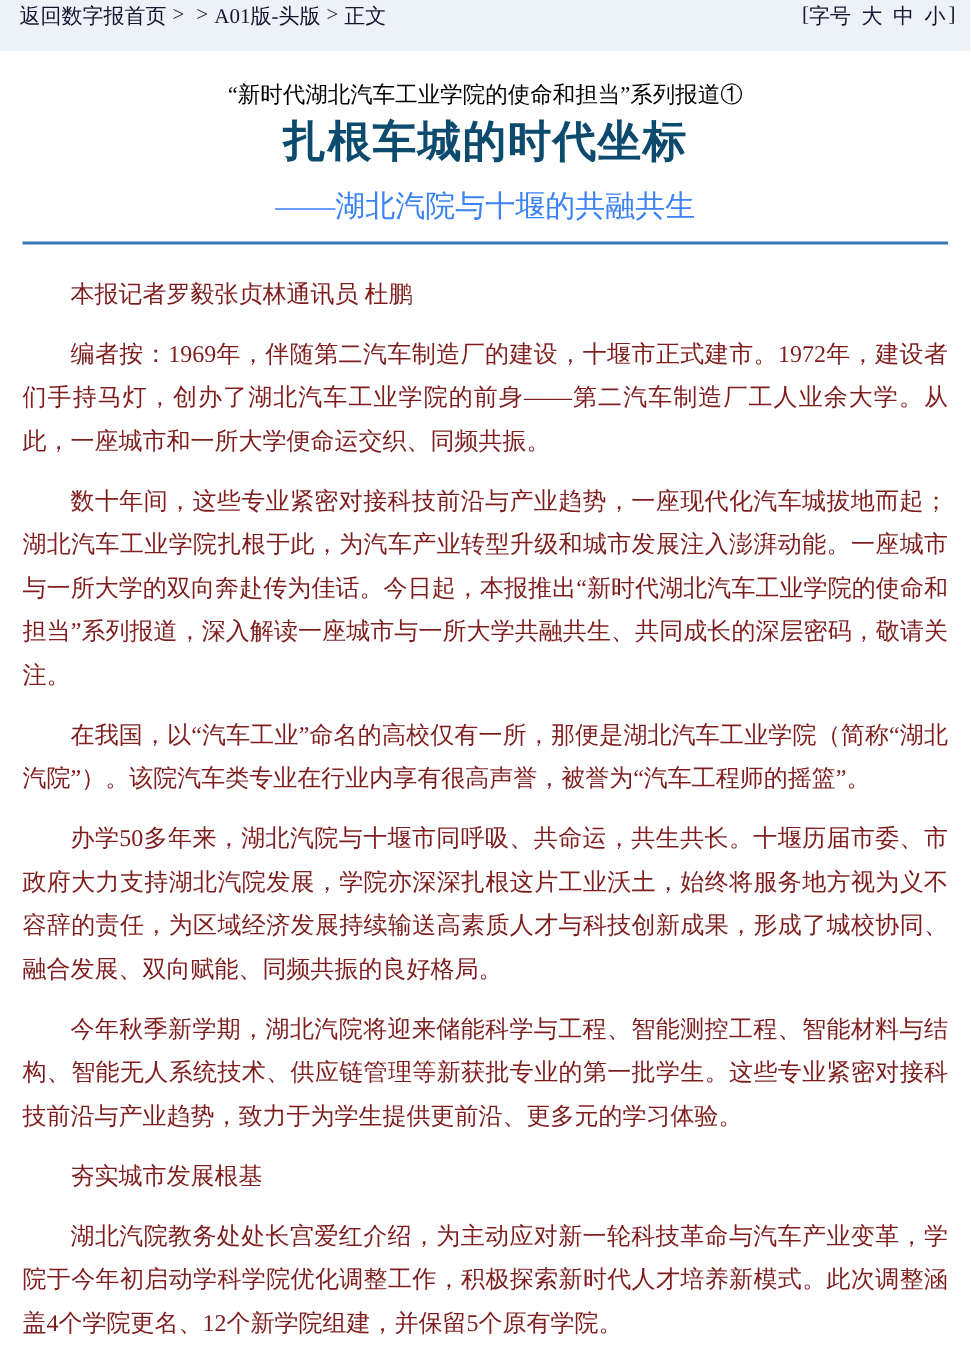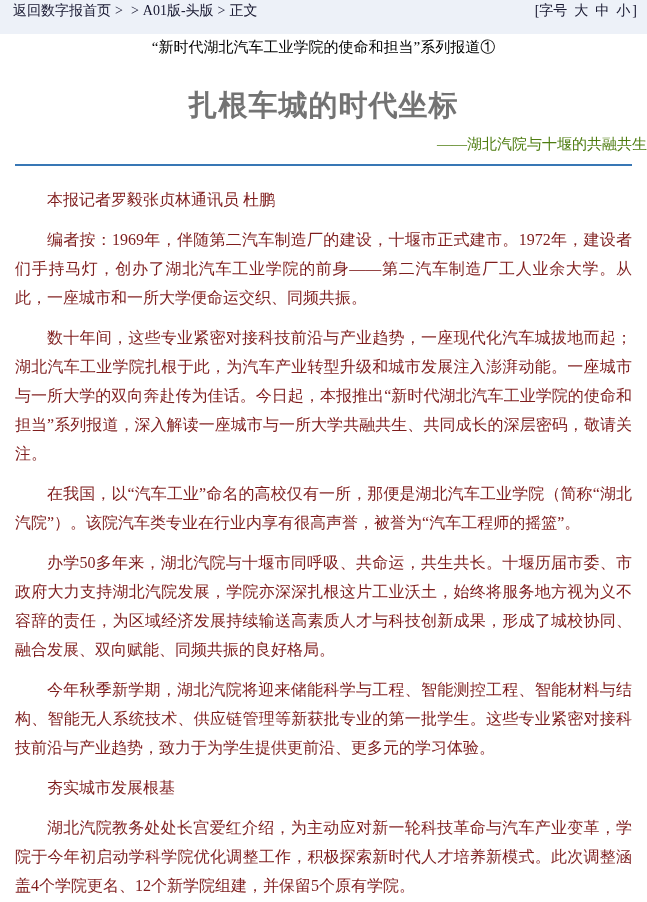--- a/index.html
+++ b/index.html
@@ -24,30 +24,30 @@
     color: #15152e;
   }
   .crumbs { display: flex; align-items: center; white-space: pre; }
   .crumbs a { color: #15152e; text-decoration: none; cursor: pointer; }
   .sep { margin: 0 4px; }
   .red { color: #ff0000; }
   .fontsize { display: flex; align-items: center; white-space: pre; }
   .fontsize a { color: #15152e; text-decoration: none; cursor: pointer; margin-left: 7px; }
   .fontsize .fs-close { margin-left: 2px; }
   
-  .header { text-align: center; padding-top: 4px; }
+  .header { text-align: center; padding-top: 20px; }
   .series-line { font-size: 15px; color: #000000; }
   .main-title {
     font-size: 29px;
     font-weight: bold;
-    color: #737373;
-    margin-top: 29px;
+    color: #0c4a6e;
+    margin-top: 2px;
     letter-spacing: 1px;
   }
-  .sub-title { font-size: 15px; color: #4d7c0f; margin-top: 9px; text-align: right; }
+  .sub-title { font-size: 20px; color: #3b82f6; margin-top: 9px; }
   .divider {
     border: none;
     border-top: 2px solid #3877b5;
     margin: 10px 15px 0 15px;
   }
   
   .article-body { padding: 8px 15px 0 15px; }
   .article-body p {
     font-size: 16px;
     line-height: 29px;

